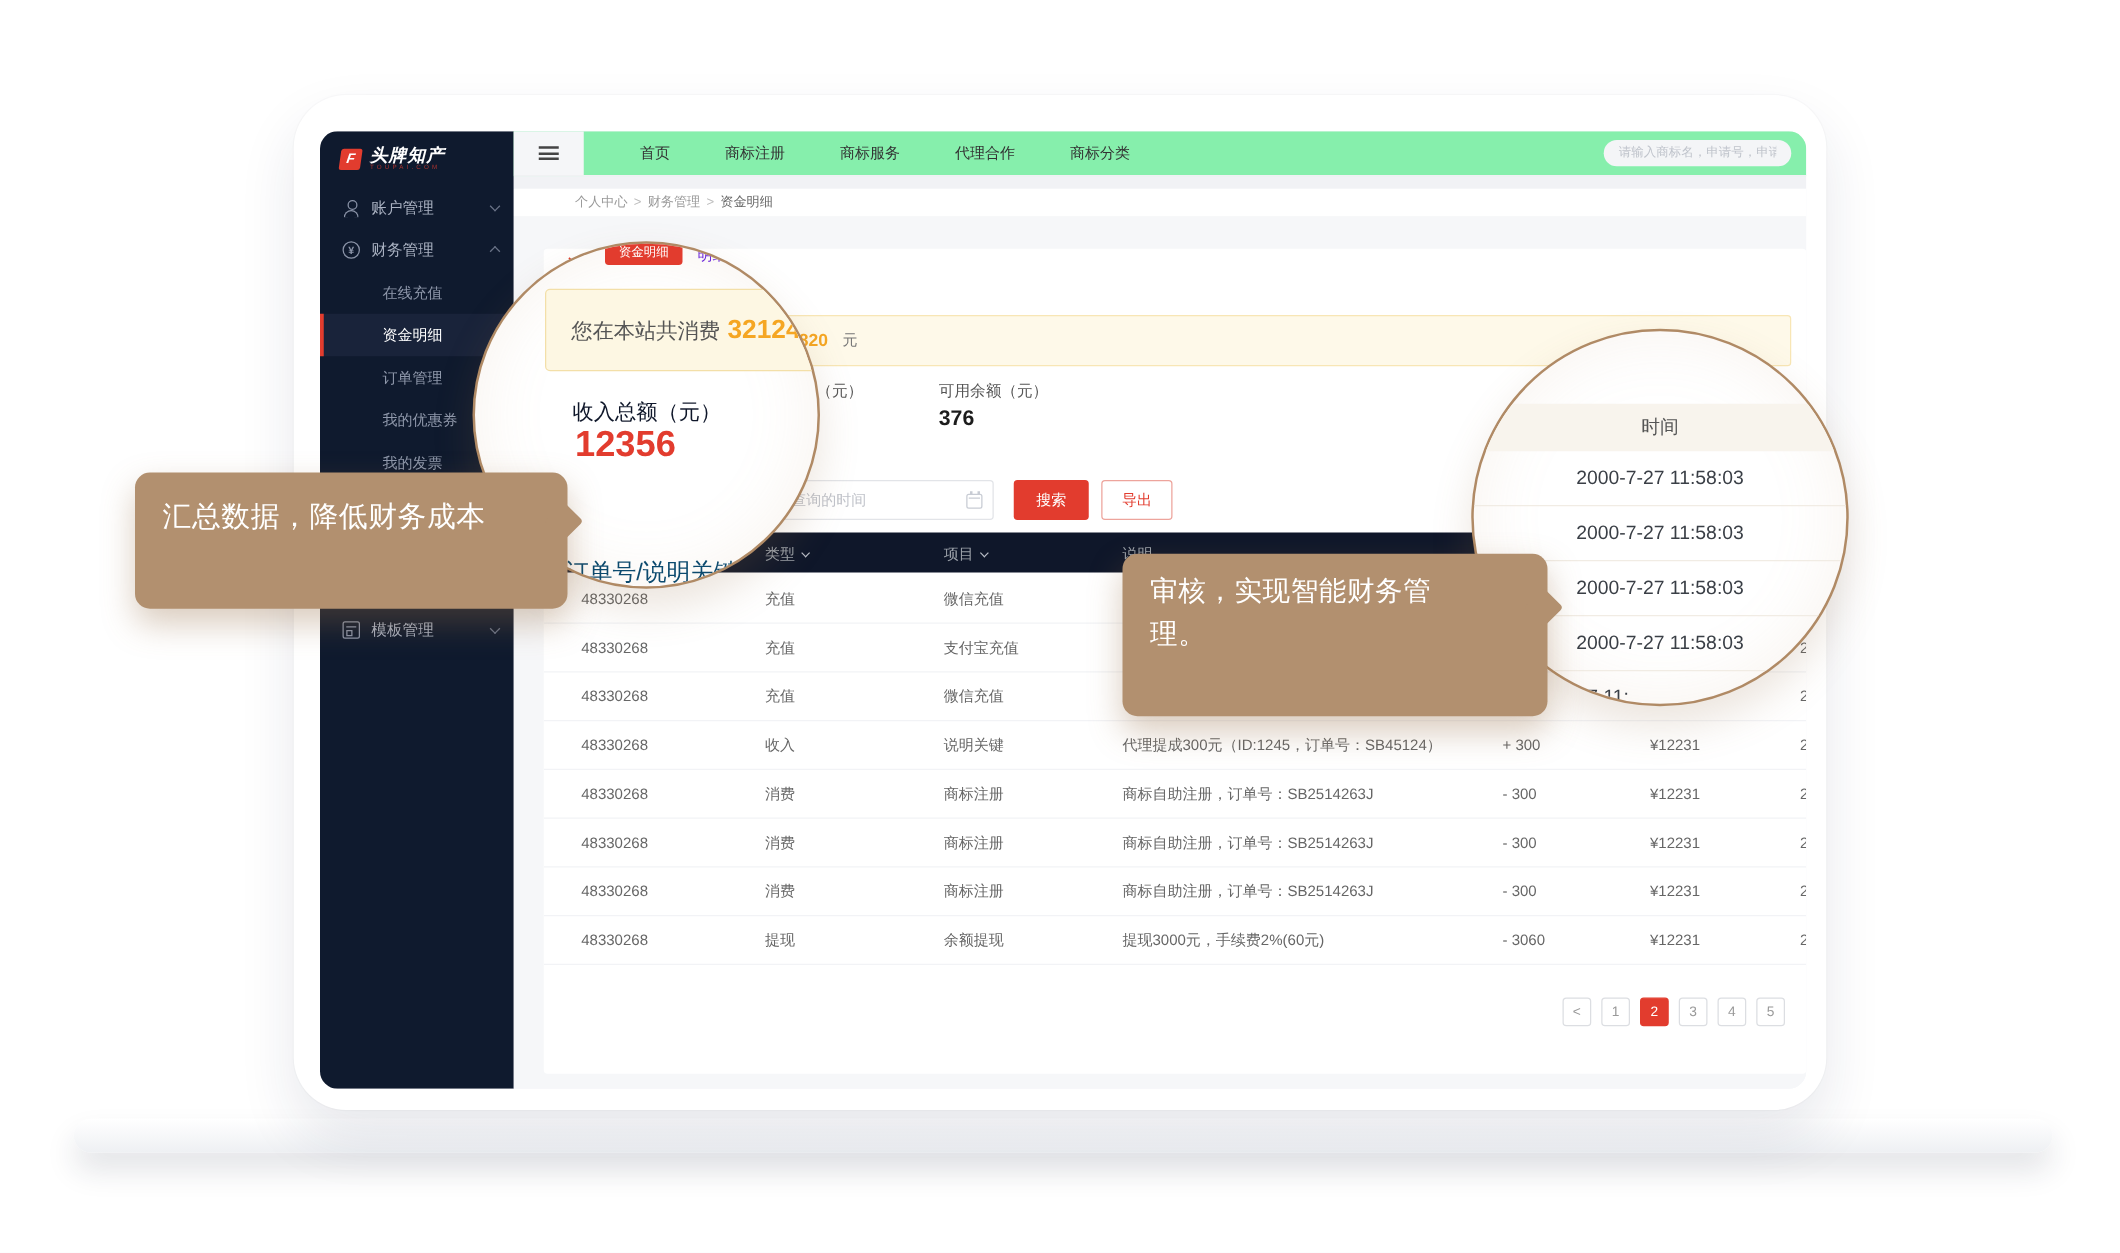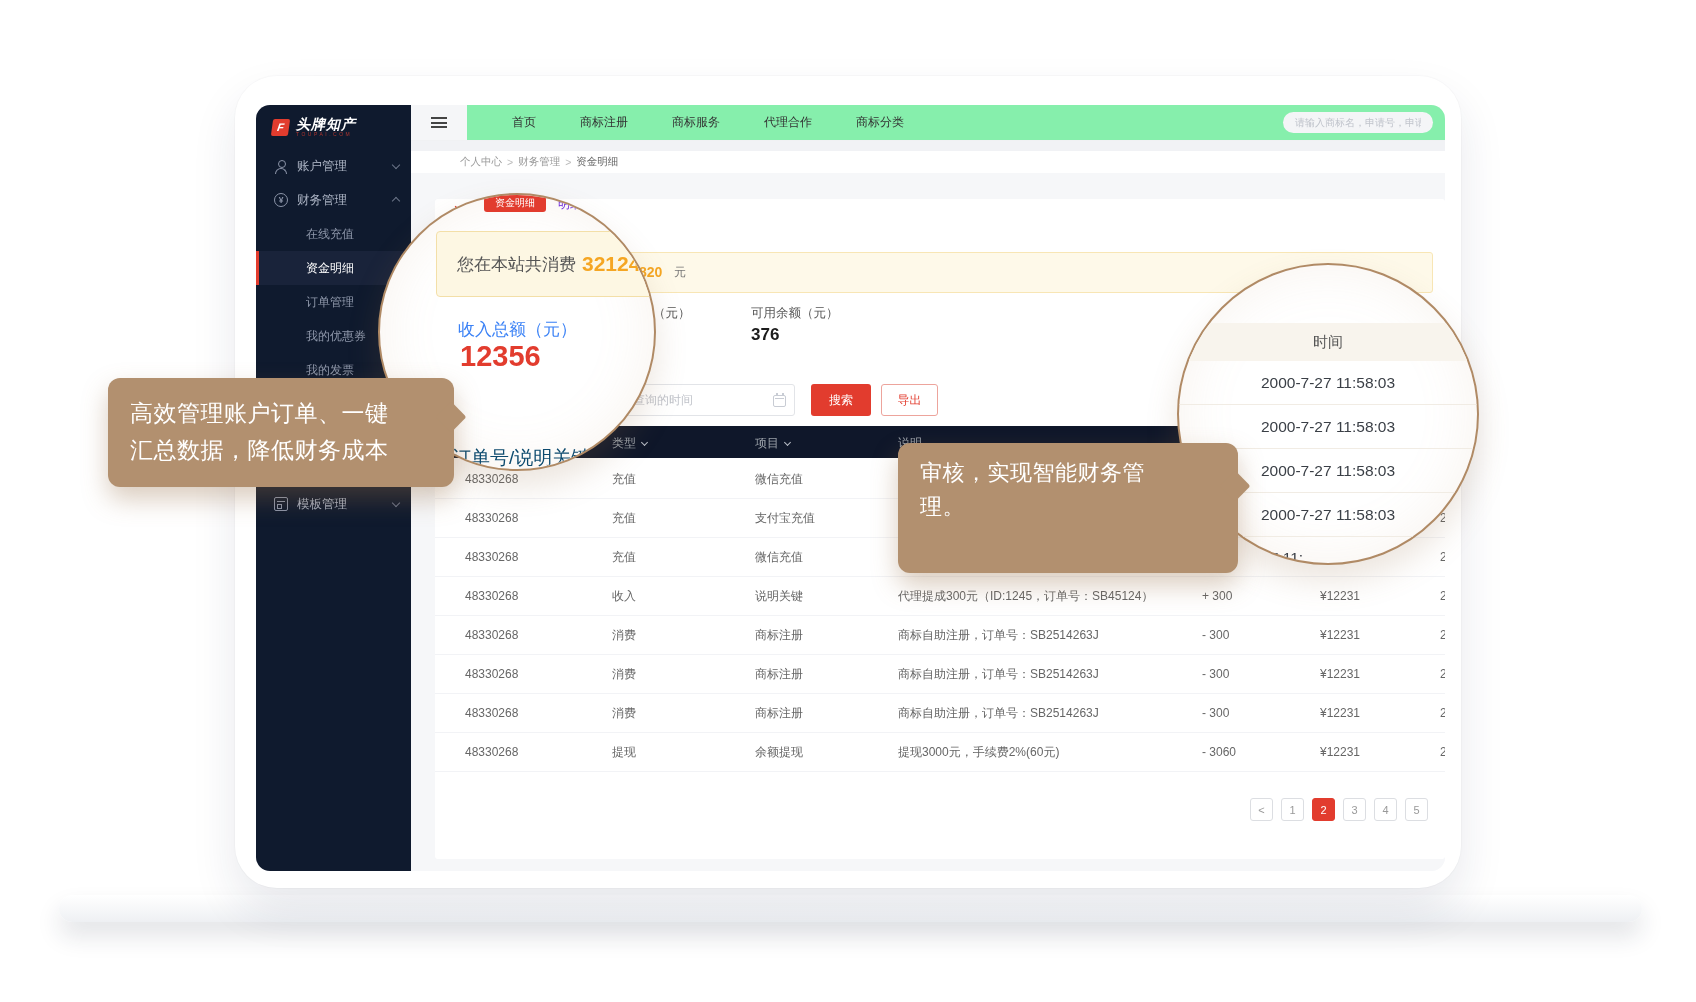--- a/index.html
+++ b/index.html
@@ -106,21 +106,21 @@
   .circle-l{left:378px;top:193px;width:278px;height:278px;}
   .circle-r{left:1177px;top:263px;width:302px;height:302px;}
   .mg-tab{position:absolute;left:104px;top:-3px;width:62px;height:20px;background:#e23c2e;border-radius:3px;
           color:#fff;font-size:10px;line-height:21px;text-align:center;}
   .mg-tab2{position:absolute;left:178px;top:1px;font-size:12px;color:#6d28d9;}
   .mg-banner{position:absolute;left:56px;top:36px;width:300px;height:66px;background:#fdf7e3;border:1px solid #f3dfa8;border-radius:4px;
              display:flex;align-items:center;padding-left:20px;white-space:nowrap;}
   .mg-banner .p{font-size:17px;color:#555;}
   .mg-banner .a{font-size:21px;font-weight:bold;color:#f5a623;margin:0 6px;}
   .mg-banner .u{font-size:16px;color:#555;}
-  .mg-income-label{position:absolute;left:78px;top:123px;font-size:17px;color:#3b82f6;}
+  .mg-income-label{position:absolute;left:78px;top:123px;font-size:17px;color:#0f172a;}
   .mg-income-value{position:absolute;left:80px;top:145px;font-size:29px;font-weight:bold;color:#e23c2e;}
   .mg-header-frag{position:absolute;left:72px;top:250px;font-size:19px;color:#0c4a6e;white-space:nowrap;}
   .mg-time-head{position:absolute;left:0;right:0;top:58px;height:38px;background:#f8f4ed;
                 font-size:15px;color:#555;text-align:center;line-height:38px;}
   .mg-time-rows{position:absolute;left:0;right:0;top:96px;}
   .mg-trow{height:44px;line-height:44px;text-align:center;font-size:15.5px;color:#3a3f46;border-bottom:1px solid #f1ece4;}
   .mg-partial{position:absolute;left:46px;top:284px;font-size:15.5px;color:#3a3f46;white-space:nowrap;}
 
   .callout{position:absolute;background:#b2906f;color:#fff;border-radius:12px;z-index:60;
            box-shadow:0 12px 26px rgba(150,110,70,.35);}
@@ -343,21 +343,20 @@
     <div class="mg-time-rows" id="mgtimes">
         <div class="mg-trow">2000-7-27  11:58:03</div>
         <div class="mg-trow">2000-7-27  11:58:03</div>
         <div class="mg-trow">2000-7-27  11:58:03</div>
         <div class="mg-trow">2000-7-27  11:58:03</div>
       </div>
     <div class="mg-partial">00-7-27  11:</div>
   </div>
 
   <div class="callout callout-l">
-    <div>高效管理账户订单、一键</div>
     <div>汇总数据，降低财务成本</div>
   </div>
   <div class="callout callout-r">
     <div>审核，实现智能财务管</div>
     <div>理。</div>
   </div>
 
 </div>
 
 </body></html>

